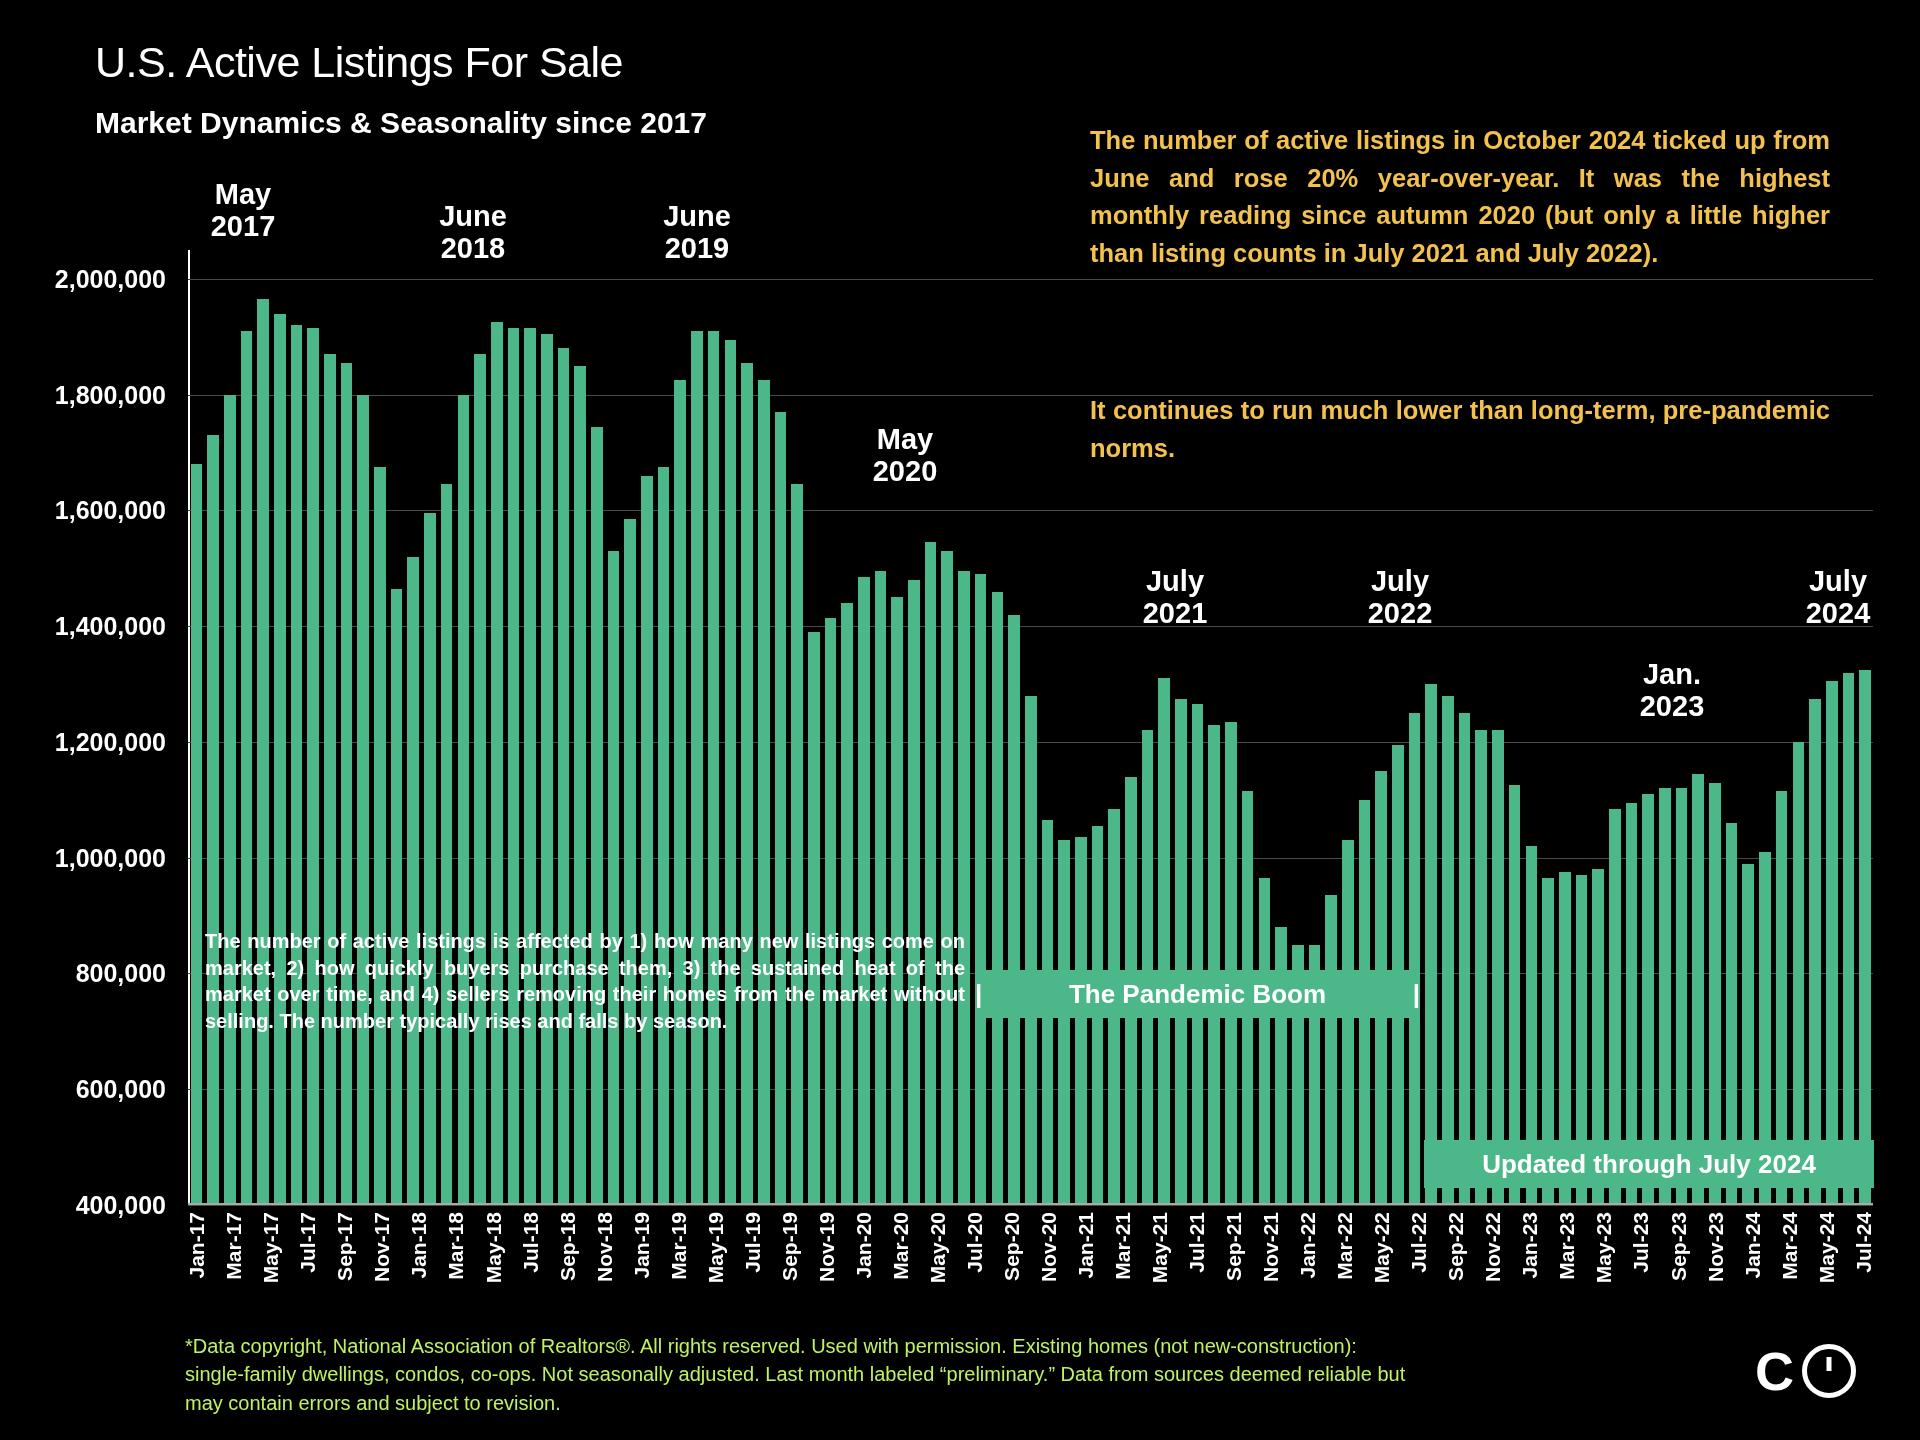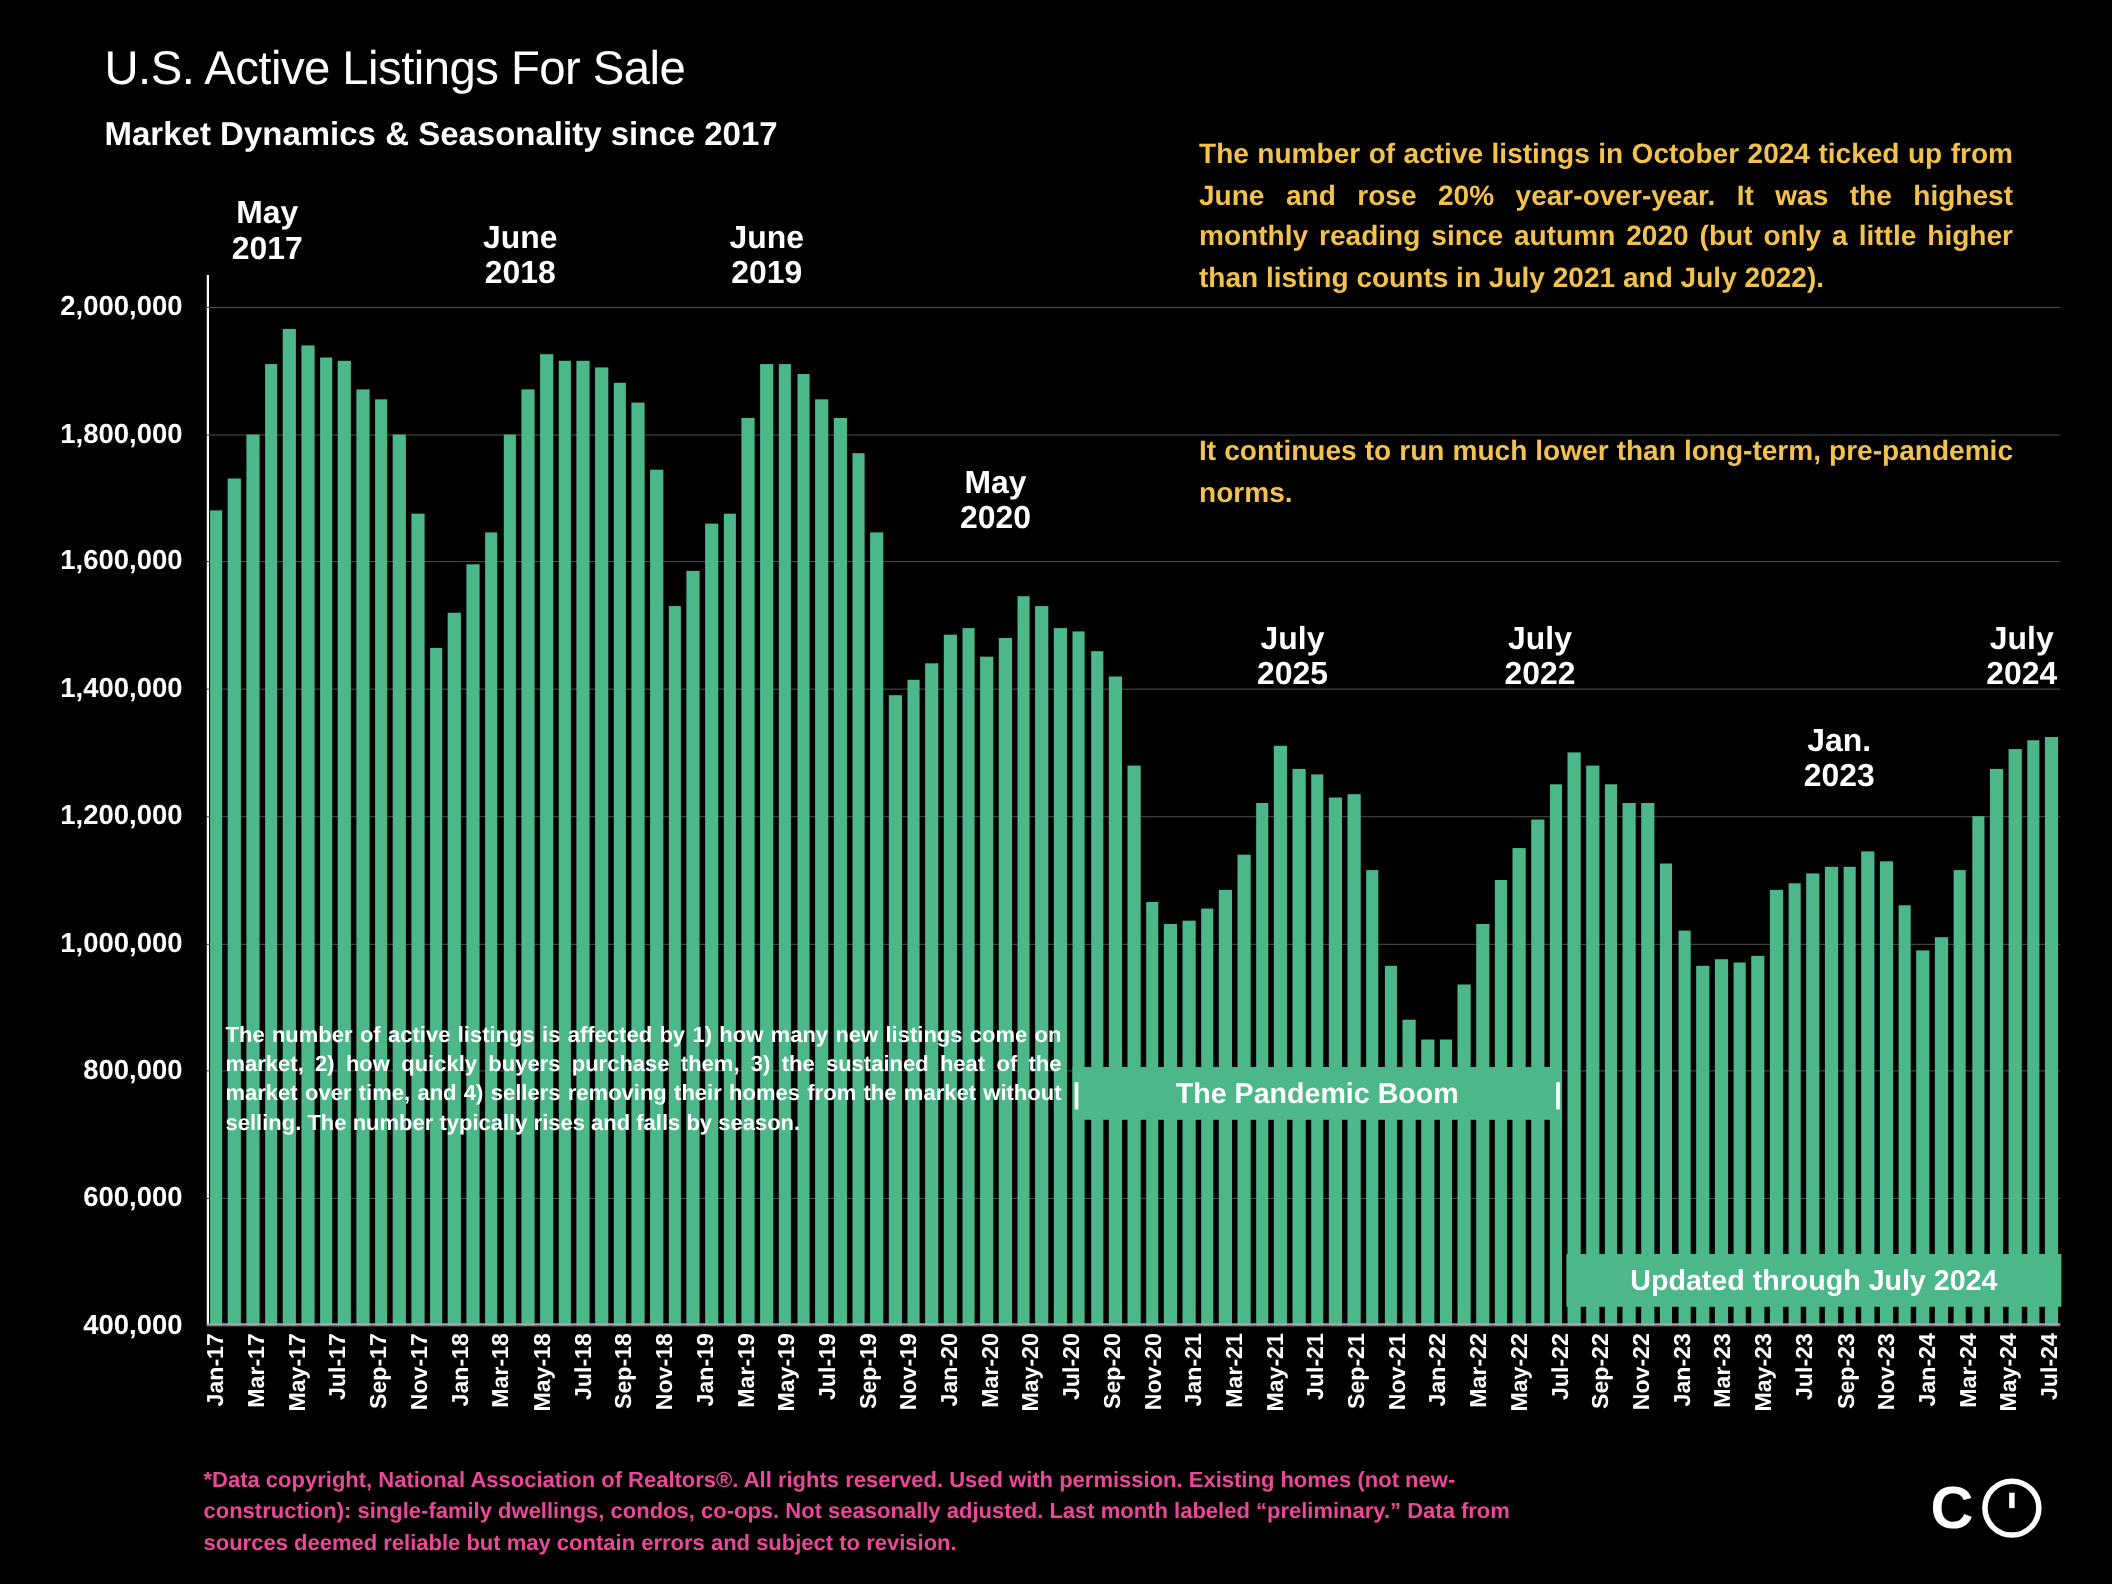--- a/index.html
+++ b/index.html
@@ -80,22 +80,22 @@
     position:absolute;background:#4cb88a;color:#fff;font-size:26px;font-weight:bold;
     display:flex;align-items:center;justify-content:center;
   }
   .boom .pipe{color:#fff;font-weight:bold;}
   .updated{
     position:absolute;background:#4cb88a;color:#fff;font-size:26px;font-weight:bold;
     display:flex;align-items:center;justify-content:center;
   }
   
   .footnote{
-    position:absolute;left:185px;top:1332px;width:1230px;font-size:20px;font-weight:bold;
-    line-height:1.42;color:#ec4899;
+    position:absolute;left:185px;top:1332px;width:1230px;font-size:20px;font-weight:normal;
+    line-height:1.42;color:#bef264;
   }
   .logo{
     position:absolute;right:60px;top:1340px;font-size:54px;font-weight:bold;letter-spacing:4px;
     color:#fff;display:flex;align-items:center;
   }
   .logo .o{
     display:inline-block;width:44px;height:44px;border:5px solid #fff;border-radius:50%;
     position:relative;margin:0 4px;vertical-align:middle;
   }
   .logo .o:after{
@@ -643,21 +643,21 @@
     <div class="callout" style="left: 697px; top: 200px; transform: translateX(-50%);">
       <div>June</div>
       <div>2019</div>
     </div>
     <div class="callout" style="left: 905px; top: 423px; transform: translateX(-50%);">
       <div>May</div>
       <div>2020</div>
     </div>
     <div class="callout" style="left: 1175px; top: 565px; transform: translateX(-50%);">
       <div>July</div>
-      <div>2025</div>
+      <div>2021</div>
     </div>
     <div class="callout" style="left: 1400px; top: 565px; transform: translateX(-50%);">
       <div>July</div>
       <div>2022</div>
     </div>
     <div class="callout" style="left: 1672px; top: 658px; transform: translateX(-50%);">
       <div>Jan.</div>
       <div>2023</div>
     </div>
     <div class="callout" style="left: 1838px; top: 565px; transform: translateX(-50%);">

